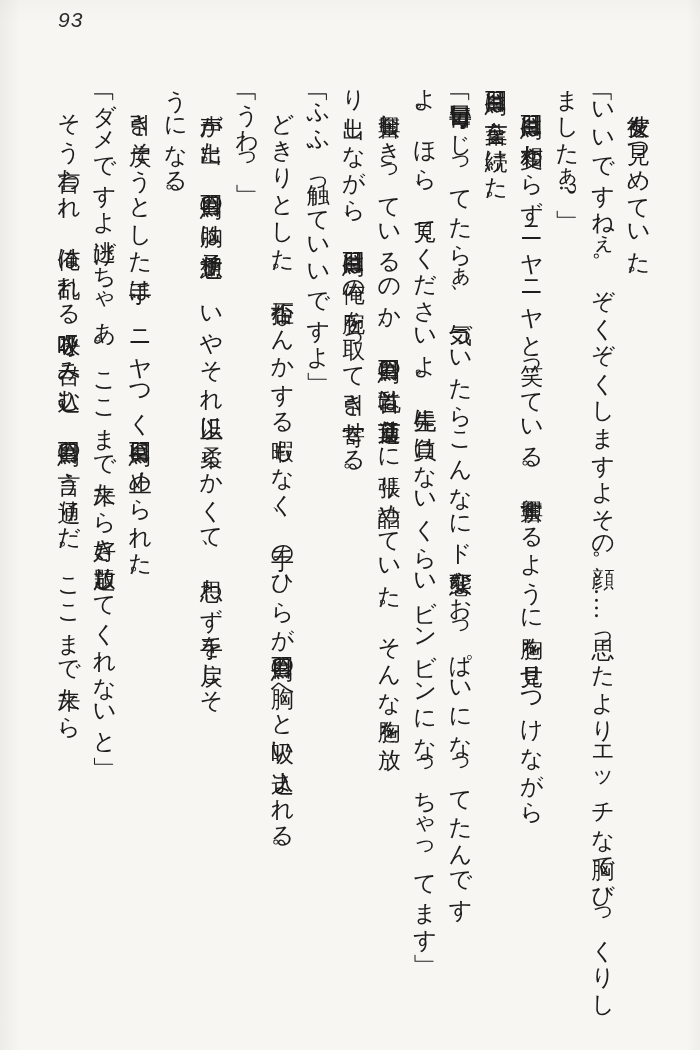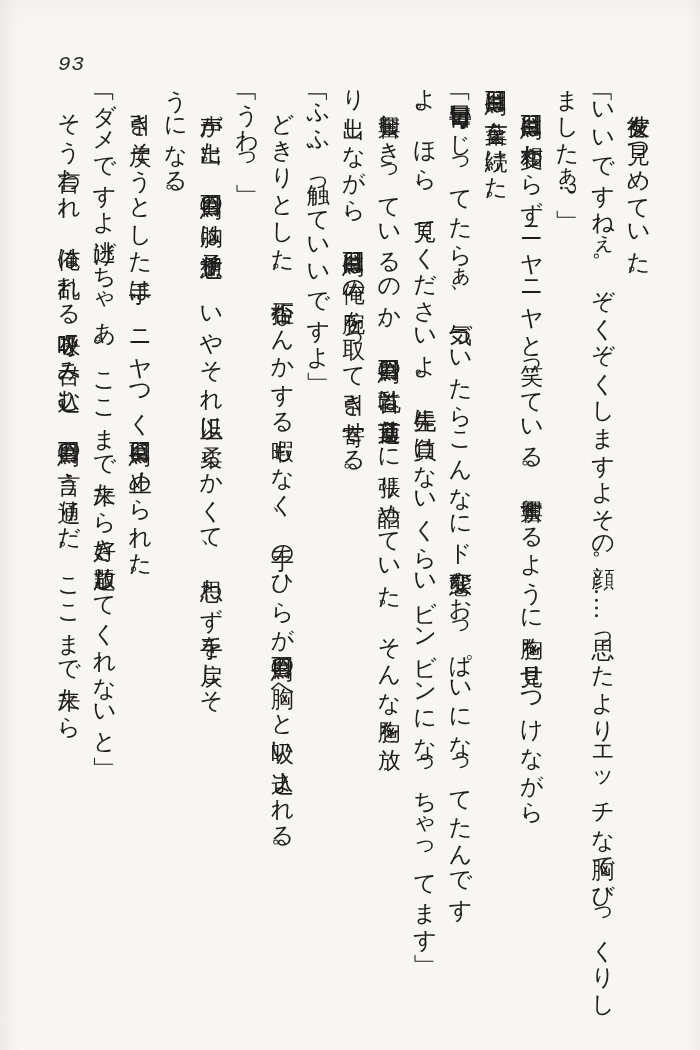--- a/index.html
+++ b/index.html
@@ -17,26 +17,25 @@
     background:
       linear-gradient(to right, rgba(0,0,0,0.045), rgba(0,0,0,0) 3%),
       linear-gradient(to left, rgba(0,0,0,0.03), rgba(0,0,0,0) 2%),
       linear-gradient(to bottom, rgba(0,0,0,0.02), rgba(0,0,0,0) 2%);
     pointer-events: none;
   }
   .page-number {
     position: absolute;
     top: 8px;
     left: 58px;
-    font-family: Liberation Mono, monospace;
+    font-family: Liberation Sans, sans-serif;
     font-style: italic;
     font-size: 21px;
     letter-spacing: 1px;
     color: #2b2b2b;
-    margin-top: 45px;
   }
   .text-block {
     position: absolute;
     top: 73px;
     right: 44px;
     width: 606px;
     height: 946px;
     writing-mode: vertical-rl;
     text-orientation: mixed;
     font-family: "DejaVu Serif", "Liberation Serif", serif;

